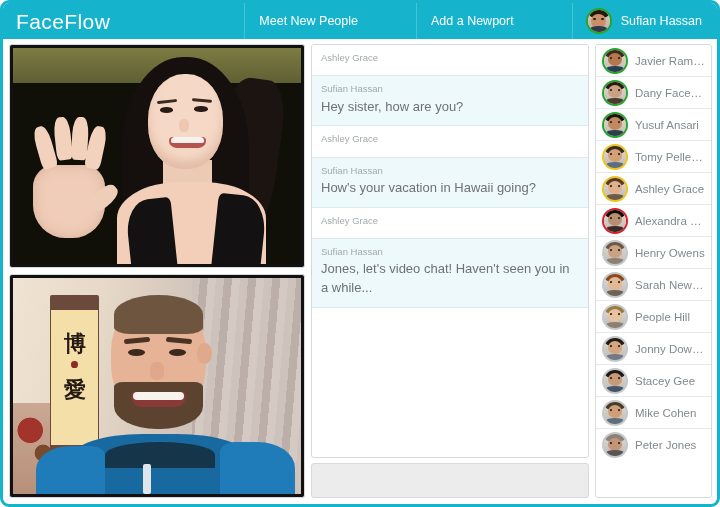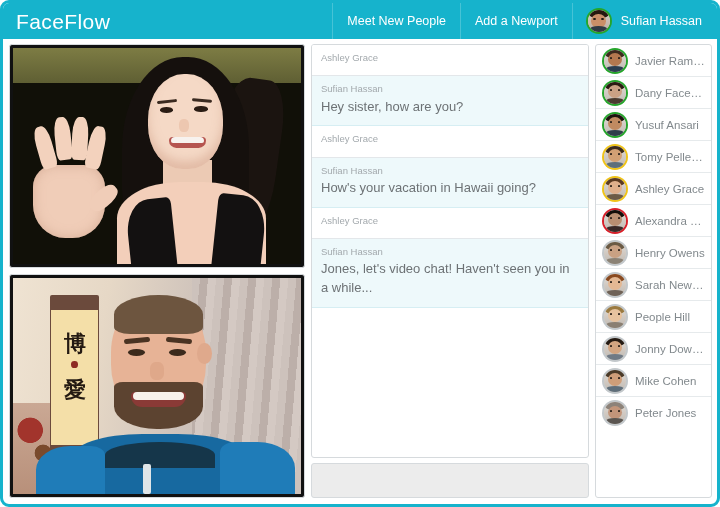--- a/index.html
+++ b/index.html
@@ -24,20 +24,21 @@
 
   
   .header {
     position: absolute;
     top: 0; left: 0;
     width: 714px;
     height: 36px;
     background: #16b3cc;
     display: flex;
     align-items: stretch;
+    gap: 44px;
   }
 
   .logo {
     display: flex;
     align-items: center;
     padding-left: 13px;
     flex: 1 1 auto;
     font-size: 21px;
     letter-spacing: .4px;
     color: #ffffff;
@@ -505,20 +506,33 @@
               <span class="head" style="top:35%;left:62%;width:12%;height:10%;background:#2a201a;"></span>
               <span class="body" style="bottom:0;left:8%;width:84%;height:27%;background:#707a85;"></span>
             </span>
           </span>
           <span class="contact-name">Jonny Dowling</span>
         </div>
         <div class="contact">
           <span class="av-ring offline" title="offline">
             <span class="av" style="width: 22px; height: 22px;">
               <span class="bg" style="background:linear-gradient(#e2dcd6,#c0b8b0);"></span>
+              <span class="hair" style="top:-16%;left:3%;width:94%;height:54%;background:#1c1a18;"></span>
+              <span class="head" style="top:17%;left:18%;width:64%;height:60%;background:#c79a78;"></span>
+              <span class="head" style="top:35%;left:26%;width:12%;height:10%;background:#2a201a;"></span>
+              <span class="head" style="top:35%;left:62%;width:12%;height:10%;background:#2a201a;"></span>
+              <span class="body" style="bottom:0;left:8%;width:84%;height:27%;background:#46566a;"></span>
+            </span>
+          </span>
+          <span class="contact-name">Stacey Gee</span>
+        </div>
+        <div class="contact">
+          <span class="av-ring offline" title="offline">
+            <span class="av" style="width: 22px; height: 22px;">
+              <span class="bg" style="background:linear-gradient(#e2dcd6,#c0b8b0);"></span>
               <span class="hair" style="top:-16%;left:3%;width:94%;height:54%;background:#4a3a28;"></span>
               <span class="head" style="top:17%;left:18%;width:64%;height:60%;background:#cf9e79;"></span>
               <span class="head" style="top:35%;left:26%;width:12%;height:10%;background:#2a201a;"></span>
               <span class="head" style="top:35%;left:62%;width:12%;height:10%;background:#2a201a;"></span>
               <span class="body" style="bottom:0;left:8%;width:84%;height:27%;background:#5f6e7a;"></span>
             </span>
           </span>
           <span class="contact-name">Mike Cohen</span>
         </div>
         <div class="contact">

